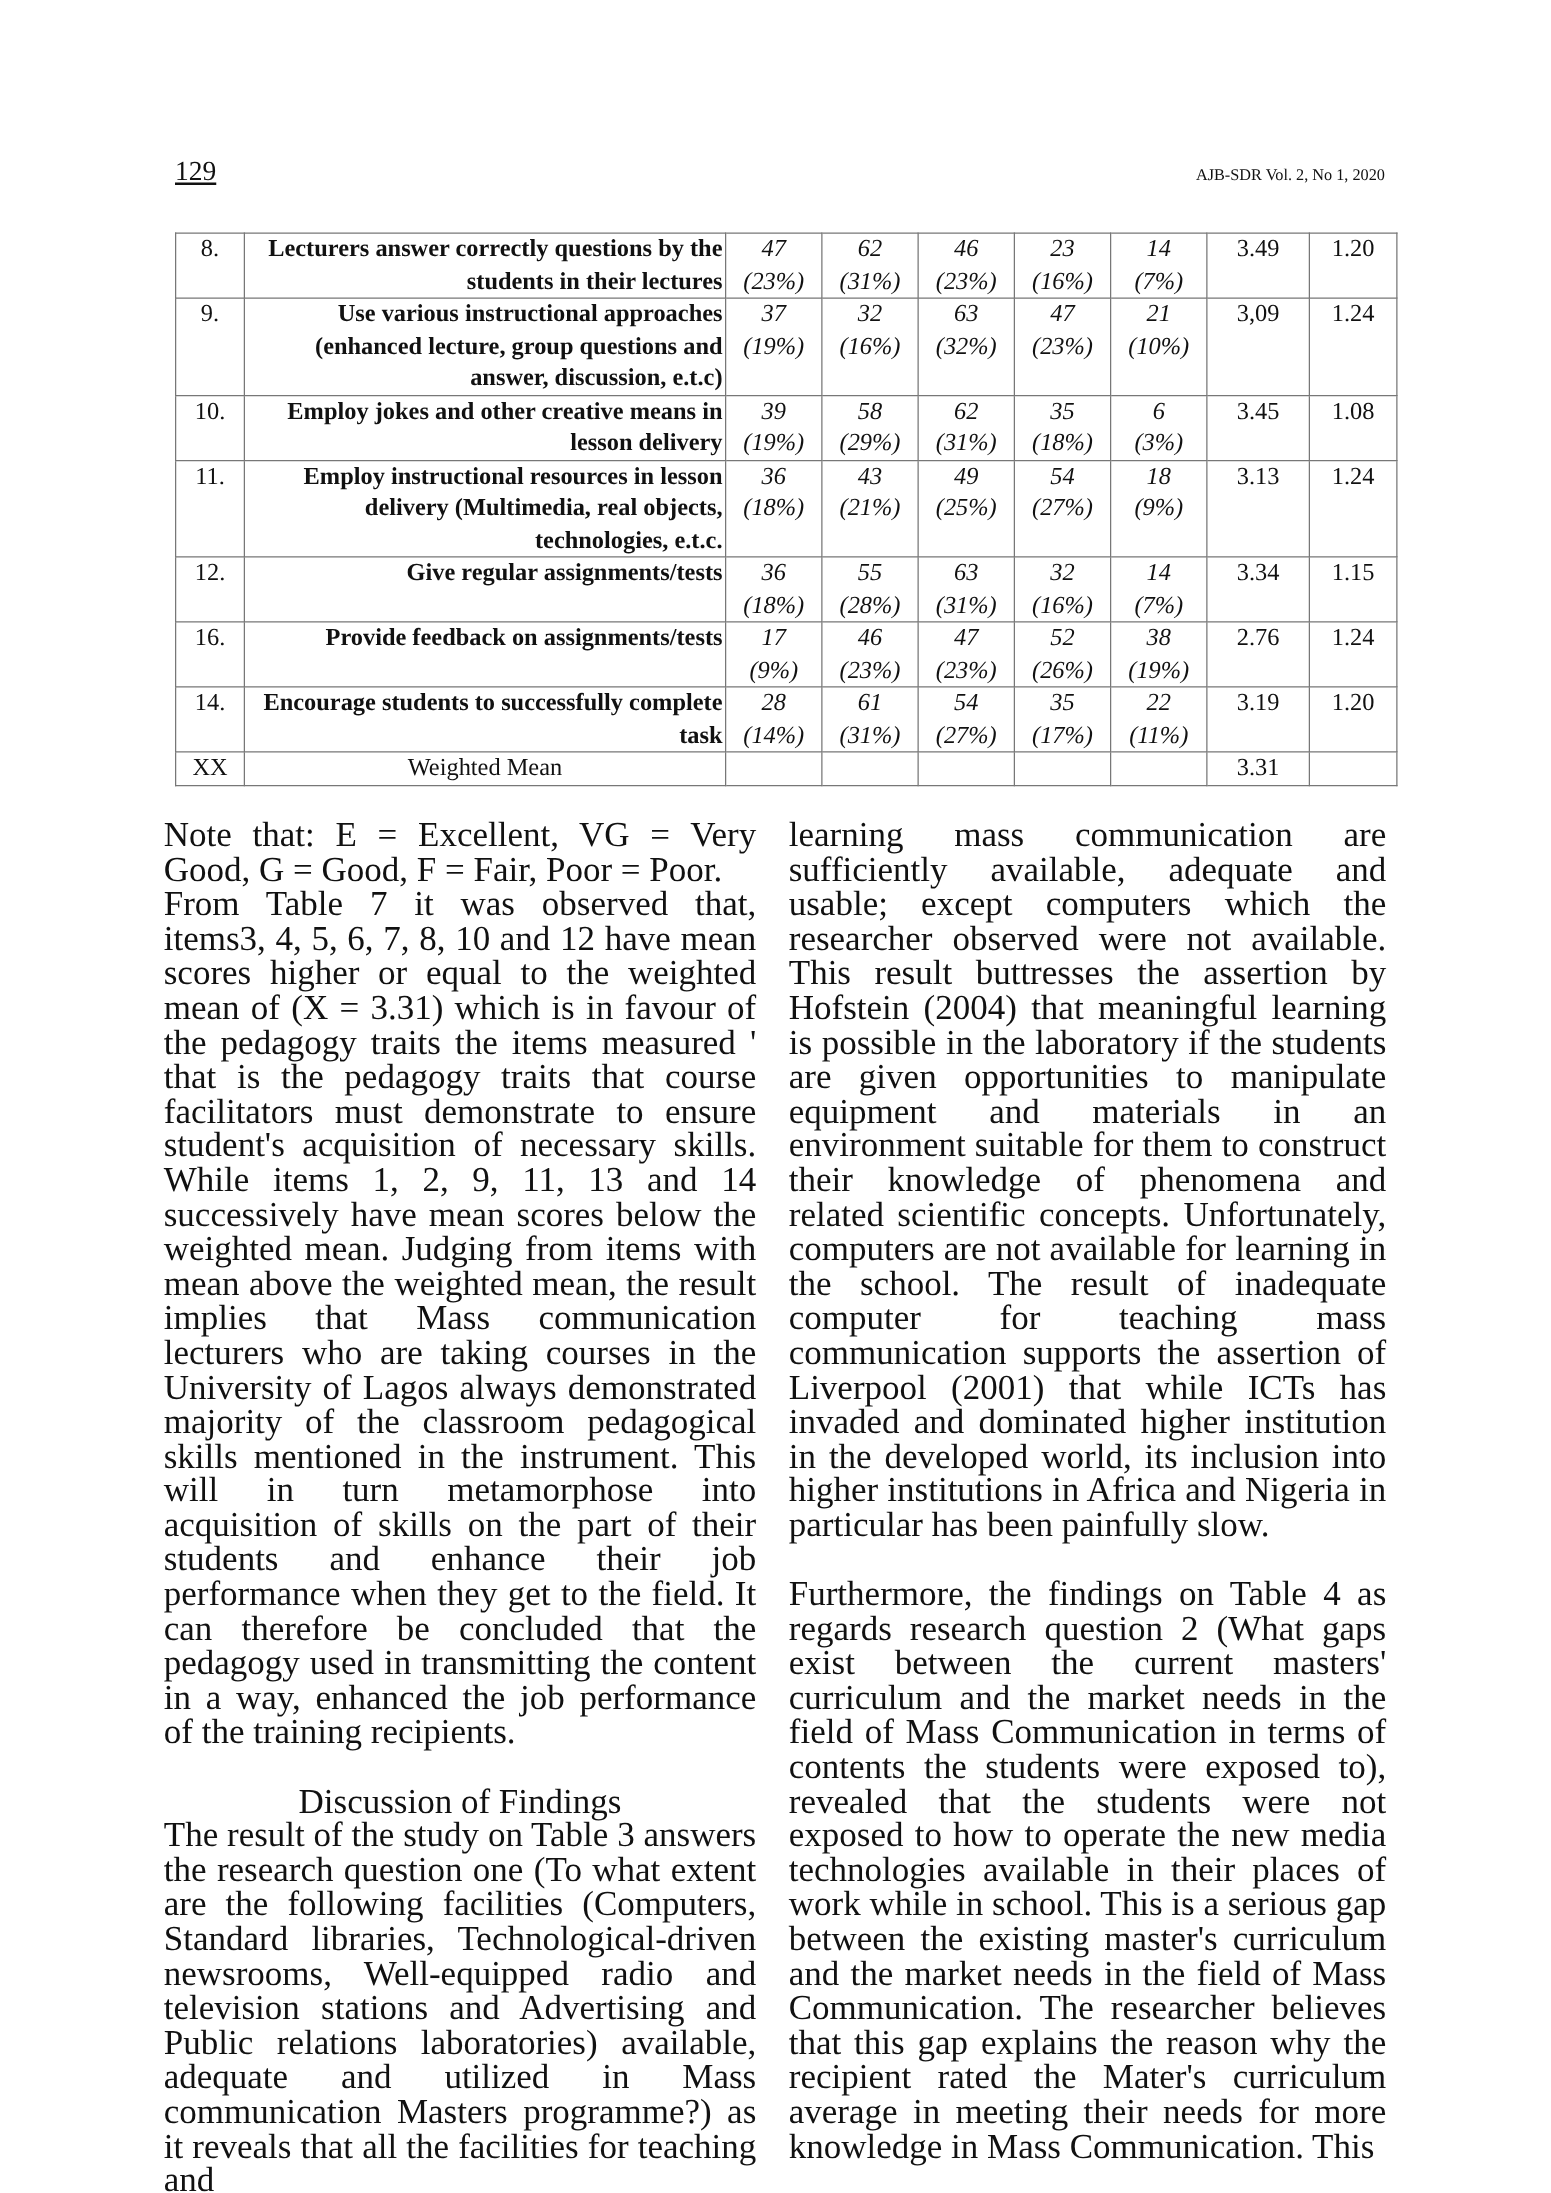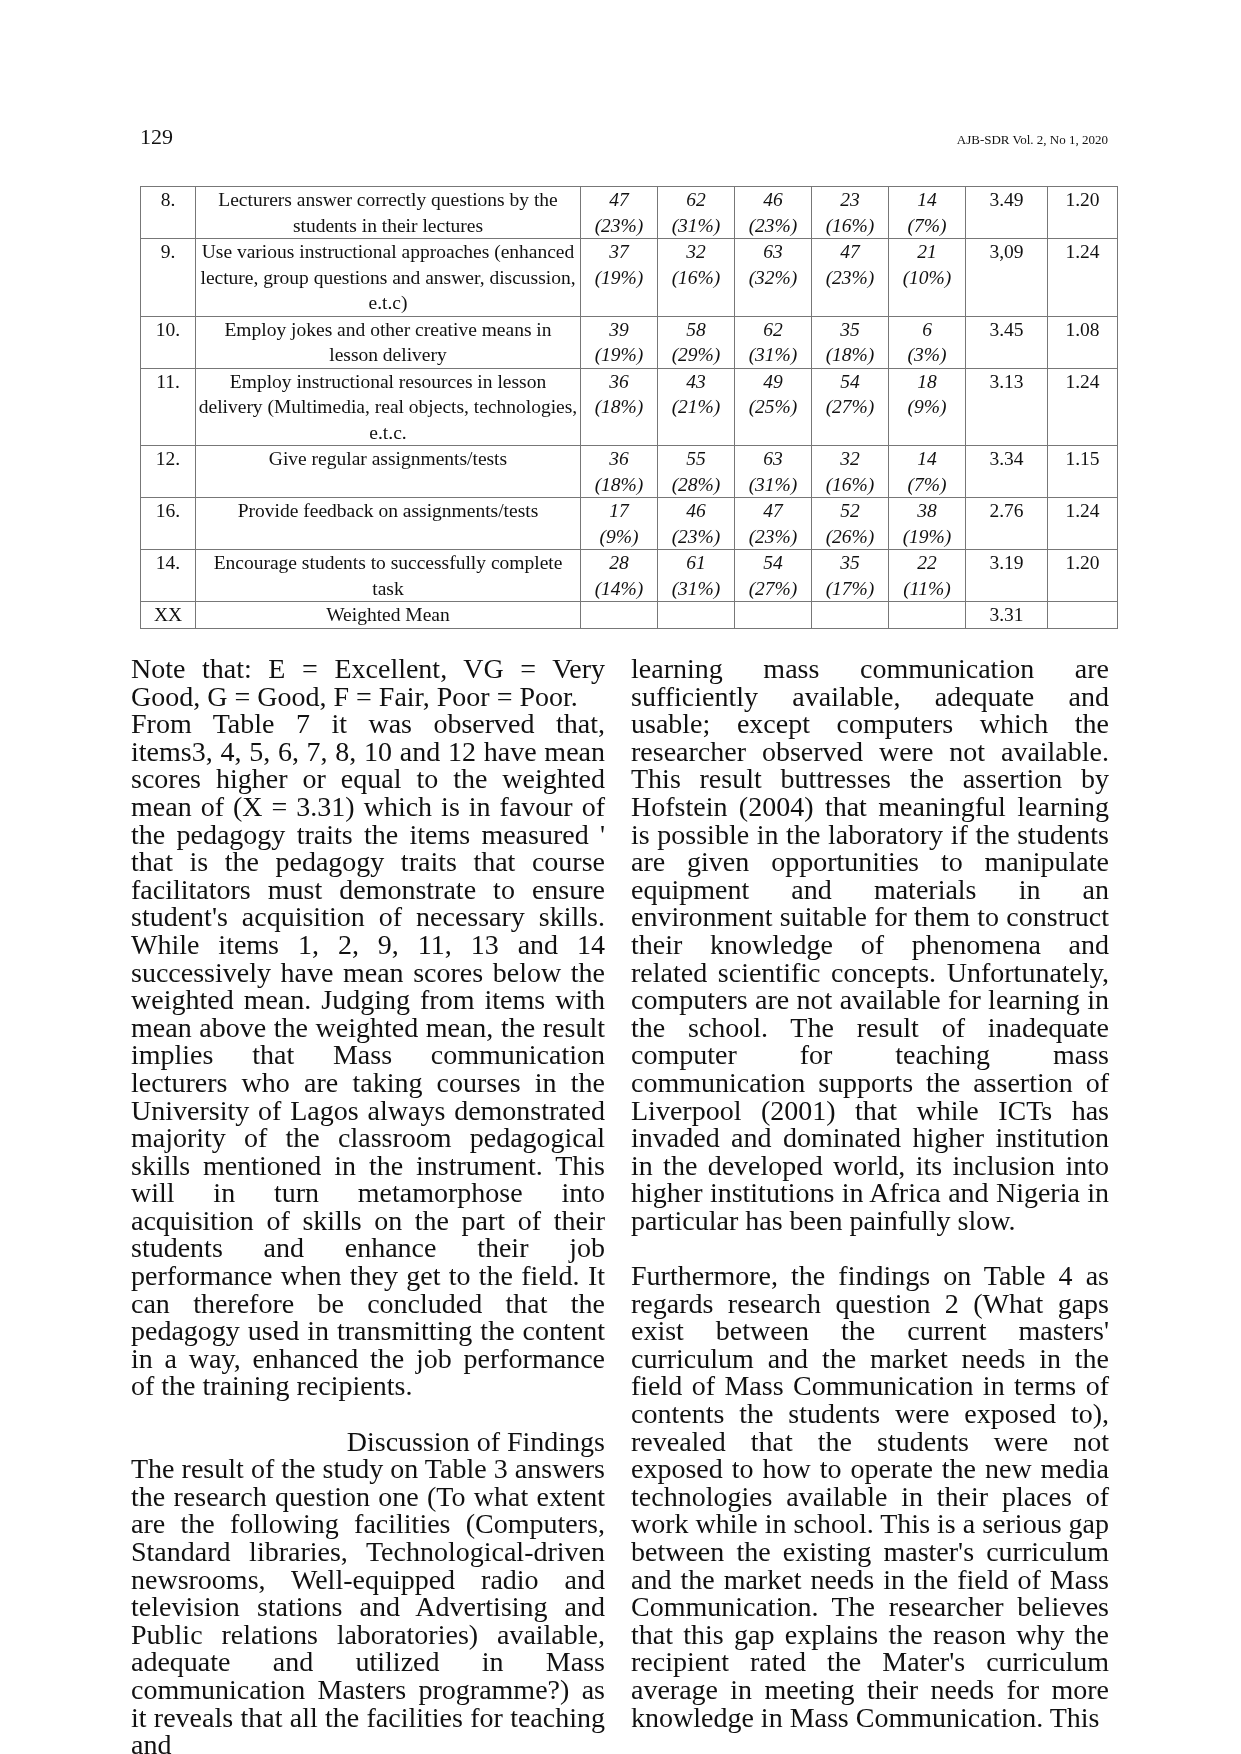--- a/index.html
+++ b/index.html
@@ -4,35 +4,35 @@
 <style>
   html, body { margin: 0; padding: 0; background: #ffffff; }
   body {
     width: 1241px; height: 1754px; position: relative; overflow: hidden;
     font-family: "Liberation Serif", "DejaVu Serif", serif; color: #111;
   }
   .running-head {
     position: absolute; top: 124px; left: 140px; width: 968px;
     display: flex; justify-content: space-between; align-items: baseline;
   }
-  .page-num { font-size: 22px; }
+  .page-num { font-size: 22px; text-decoration: underline; }
   .journal { font-size: 13px; }
 
   table.data {
     position: absolute; top: 186px; left: 140px; width: 968px;
     border-collapse: collapse; table-layout: fixed;
     font-size: 19.5px; line-height: 25.5px;
   }
   table.data td {
     border: 1.5px solid #777; vertical-align: top; padding: 0 2px;
   }
   col.c-no { width: 55px; } col.c-item { width: 385px; }
   col.c-rating { width: 77px; } col.c-mean { width: 82px; } col.c-sd { width: 70px; }
   td.no { text-align: center; }
-  td.item { padding-left: 8px; text-align: center; }
+  td.item { padding-left: 8px; text-align: right; font-weight: bold; }
   td.num { text-align: center; padding: 0; font-style: italic; }
   td.stat { text-align: center; }
   td.wm-label { text-align: center; }
 
   .col {
     position: absolute; top: 655px; width: 474px;
     font-size: 28px; line-height: 27.6px; text-align: justify; font-family: Liberation Serif, serif;
   }
   .col p { margin: 0; }
   .col-left { left: 131px; }
@@ -253,21 +253,21 @@
         <td class="stat">3.31</td>
         <td class="stat"></td>
       </tr>
     </tbody>
 </table>
 
 <div class="col col-left">
   <p>Note that: E = Excellent, VG = Very Good, G = Good, F = Fair, Poor = Poor.</p>
   <p>From Table 7 it was observed that, items3, 4, 5, 6, 7, 8, 10 and 12 have mean scores higher or equal to the weighted mean of (X = 3.31)  which is in favour of the pedagogy traits the items measured ' that is the pedagogy traits that course facilitators must demonstrate to ensure student's acquisition of necessary skills. While items 1, 2, 9, 11, 13 and 14 successively have mean scores below the weighted mean. Judging from items with mean above the weighted mean, the result implies that Mass communication lecturers who are taking courses in the University of Lagos always demonstrated majority of the classroom pedagogical skills mentioned in the instrument. This will in turn metamorphose into acquisition of skills on the part of their students and enhance their job performance when they get to the field. It can therefore be concluded that the pedagogy used in transmitting the content in a way, enhanced the job performance of the training recipients.</p>
   <div class="gap"></div>
-  <p style="text-align:right;">Discussion of Findings</p>
+  <p style="text-align:center;">Discussion of Findings</p>
   <p>The result of the study on Table 3 answers the research question one (To what extent are the following facilities (Computers, Standard libraries, Technological-driven newsrooms, Well-equipped radio and television stations and Advertising and Public relations laboratories) available, adequate and utilized in Mass communication Masters programme?) as it reveals that all the facilities for teaching and</p>
 </div>
 
 <div class="col col-right">
   <p>learning mass communication are sufficiently available, adequate and usable; except computers which the researcher observed were not available. This result buttresses the assertion by Hofstein (2004) that meaningful learning is possible in the laboratory if the students are given opportunities to manipulate equipment and materials in an environment suitable for them to construct their knowledge of phenomena and related scientific concepts. Unfortunately, computers are not available for learning in the school. The result of inadequate computer for teaching mass communication supports the assertion of Liverpool (2001) that while ICTs has invaded and dominated higher institution in the developed world, its inclusion into higher institutions in Africa and Nigeria in particular has been painfully slow.</p>
   <div class="gap"></div>
   <p>Furthermore, the findings on Table 4 as regards research question 2 (What gaps exist between the current masters' curriculum and the market needs in the field of Mass Communication in terms of contents the students were exposed to), revealed that the students were not exposed to how to operate the new media technologies available in their places of work while in school. This is a serious gap between the existing master's curriculum and the market needs in the field of Mass Communication. The researcher believes that this gap explains the reason why the recipient rated the Mater's curriculum average in meeting their needs for more knowledge in Mass Communication. This</p>
 </div>
 
 </body></html>

